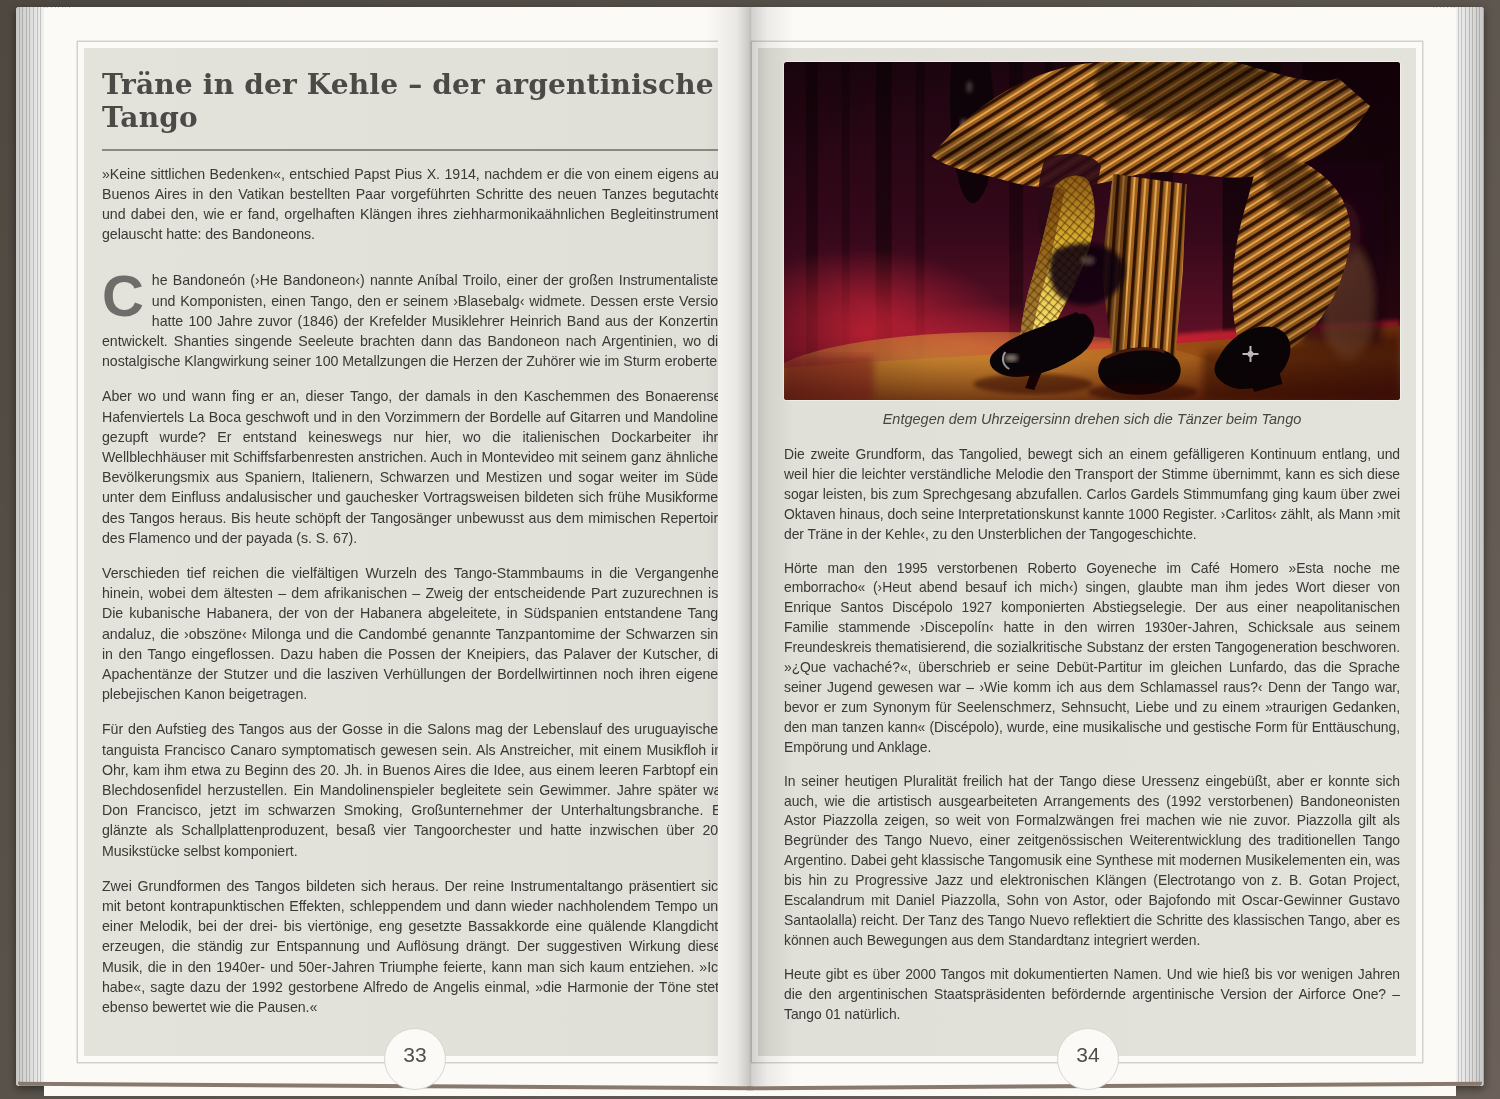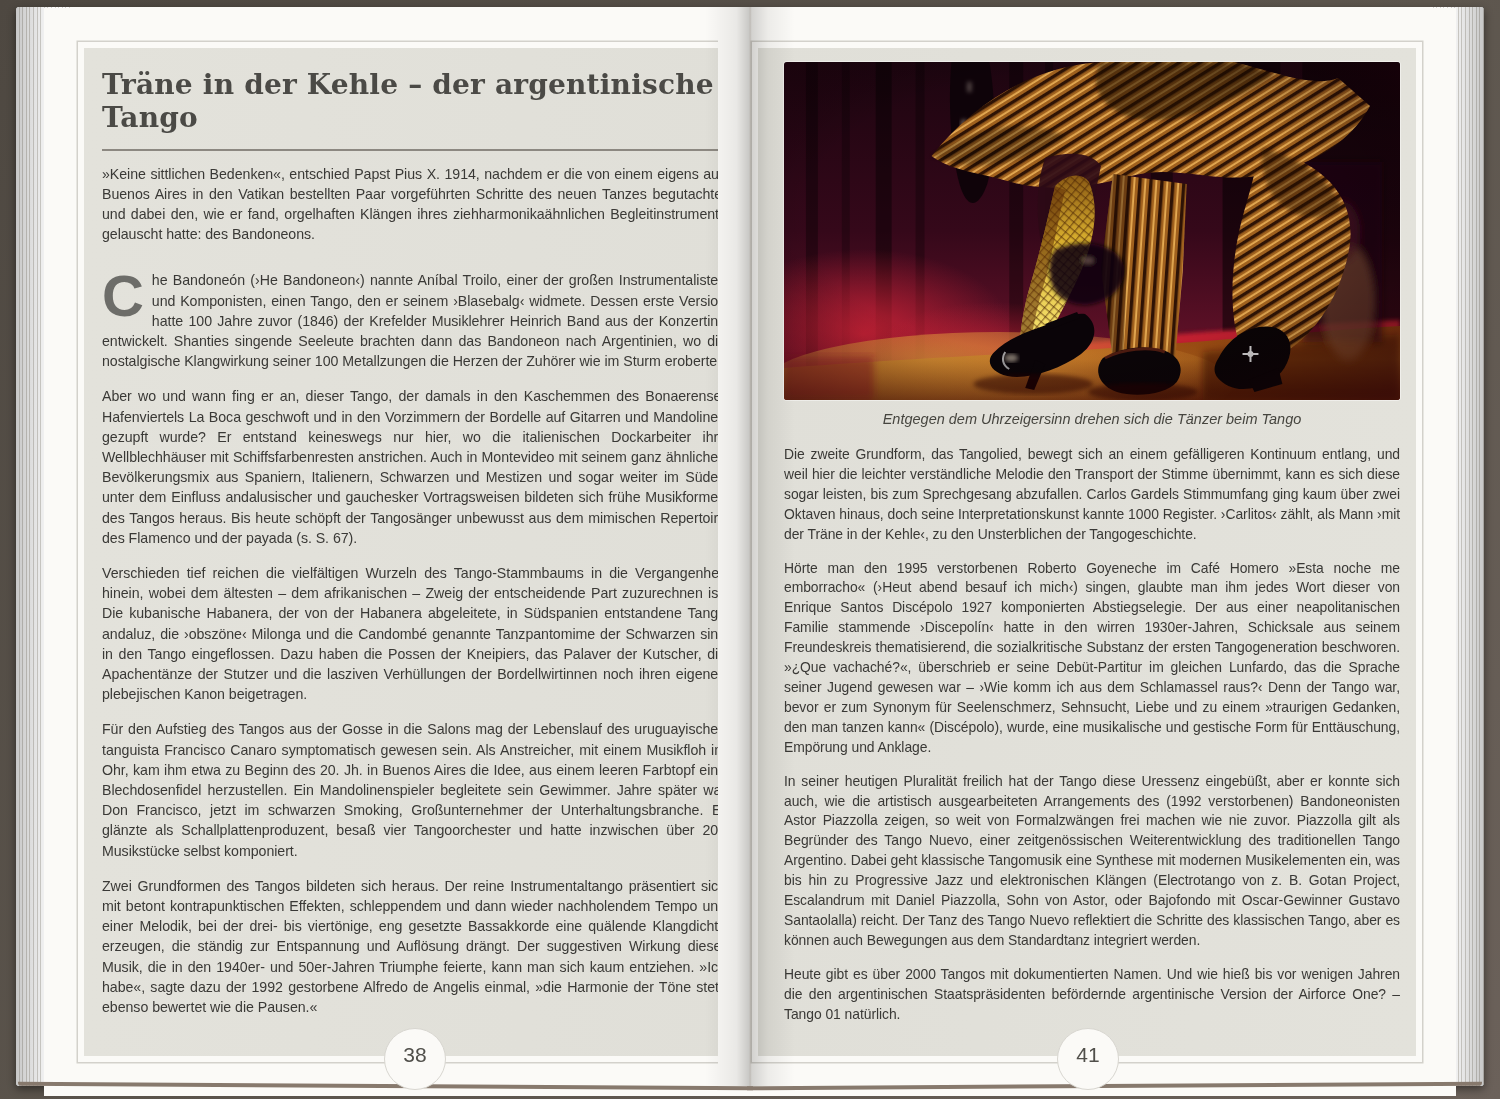--- a/index.html
+++ b/index.html
@@ -63,21 +63,21 @@
       <h1 class="title">Träne in der Kehle – der argentinische Tango</h1>
       <div class="rule"></div>
       <p class="body-p intro">»Keine sittlichen Bedenken«, entschied Papst Pius X. 1914, nachdem er die von einem eigens aus Buenos Aires in den Vatikan bestellten Paar vorgeführten Schritte des neuen Tanzes begutachtet und dabei den, wie er fand, orgelhaften Klängen ihres ziehharmonikaähnlichen Begleitinstruments gelauscht hatte: des Bandoneons.</p>
       <p class="body-p"><span class="dropcap">C</span><span>he Bandoneón (›He Bandoneon‹) nannte Aníbal Troilo, einer der großen Instrumentalisten und Komponisten, einen Tango, den er seinem ›Blasebalg‹ widmete. Dessen erste Version hatte 100 Jahre zuvor (1846) der Krefelder Musiklehrer Heinrich Band aus der Konzertina entwickelt. Shanties singende Seeleute brachten dann das Bandoneon nach Argentinien, wo die nostalgische Klangwirkung seiner 100 Metallzungen die Herzen der Zuhörer wie im Sturm eroberte.</span></p>
       <p class="body-p"><span>Aber wo und wann fing er an, dieser Tango, der damals in den Kaschemmen des Bonaerenser Hafenviertels La Boca geschwoft und in den Vorzimmern der Bordelle auf Gitarren und Mandolinen gezupft wurde? Er entstand keineswegs nur hier, wo die italienischen Dockarbeiter ihre Wellblechhäuser mit Schiffsfarbenresten anstrichen. Auch in Montevideo mit seinem ganz ähnlichen Bevölkerungsmix aus Spaniern, Italienern, Schwarzen und Mestizen und sogar weiter im Süden unter dem Einfluss andalusischer und gauchesker Vortragsweisen bildeten sich frühe Musikformen des Tangos heraus. Bis heute schöpft der Tangosänger unbewusst aus dem mimischen Repertoire des Flamenco und der </span><span class="ital">payada</span><span> (s. S. 67).</span></p>
       <p class="body-p">Verschieden tief reichen die vielfältigen Wurzeln des Tango-Stammbaums in die Vergangenheit hinein, wobei dem ältesten – dem afrikanischen – Zweig der entscheidende Part zuzurechnen ist. Die kubanische Habanera, der von der Habanera abgeleitete, in Südspanien entstandene Tango andaluz, die ›obszöne‹ Milonga und die Candombé genannte Tanzpantomime der Schwarzen sind in den Tango eingeflossen. Dazu haben die Possen der Kneipiers, das Palaver der Kutscher, die Apachentänze der Stutzer und die lasziven Verhüllungen der Bordellwirtinnen noch ihren eigenen plebejischen Kanon beigetragen.</p>
       <p class="body-p"><span>Für den Aufstieg des Tangos aus der Gosse in die Salons mag der Lebenslauf des uruguayischen </span><span class="ital">tanguista</span><span> Francisco Canaro symptomatisch gewesen sein. Als Anstreicher, mit einem Musikfloh im Ohr, kam ihm etwa zu Beginn des 20. Jh. in Buenos Aires die Idee, aus einem leeren Farbtopf eine Blechdosenfidel herzustellen. Ein Mandolinenspieler begleitete sein Gewimmer. Jahre später war Don Francisco, jetzt im schwarzen Smoking, Großunternehmer der Unterhaltungsbranche. Er glänzte als Schallplattenproduzent, besaß vier Tangoorchester und hatte inzwischen über 200 Musikstücke selbst komponiert.</span></p>
       <p class="body-p">Zwei Grundformen des Tangos bildeten sich heraus. Der reine Instrumentaltango präsentiert sich mit betont kontrapunktischen Effekten, schleppendem und dann wieder nachholendem Tempo und einer Melodik, bei der drei- bis viertönige, eng gesetzte Bassakkorde eine quälende Klangdichte erzeugen, die ständig zur Entspannung und Auflösung drängt. Der suggestiven Wirkung dieser Musik, die in den 1940er- und 50er-Jahren Triumphe feierte, kann man sich kaum entziehen. »Ich habe«, sagte dazu der 1992 gestorbene Alfredo de Angelis einmal, »die Harmonie der Töne stets ebenso bewertet wie die Pausen.«</p>
     </div>
     <div class="badge">
-        <span>38</span>
+        <span>33</span>
       </div>
   </section>
 
   <section class="panel panel-right">
     <div class="content">
       <figure>
         <div class="photo">
           <svg viewBox="0 0 618 338" preserveAspectRatio="none" aria-hidden="true">
             <defs>
               <linearGradient id="curt" x1="0" y1="0" x2="0" y2="1">
@@ -215,21 +215,21 @@
           </svg>
         </div>
         <figcaption class="caption">Entgegen dem Uhrzeigersinn drehen sich die Tänzer beim Tango</figcaption>
       </figure>
       <p class="body-p">Die zweite Grundform, das Tangolied, bewegt sich an einem gefälligeren Kontinuum entlang, und weil hier die leichter verständliche Melodie den Transport der Stimme übernimmt, kann es sich diese sogar leisten, bis zum Sprechgesang abzufallen. Carlos Gardels Stimmumfang ging kaum über zwei Oktaven hinaus, doch seine Interpretationskunst kannte 1000 Register. ›Carlitos‹ zählt, als Mann ›mit der Träne in der Kehle‹, zu den Unsterblichen der Tangogeschichte.</p>
       <p class="body-p">Hörte man den 1995 verstorbenen Roberto Goyeneche im Café Homero »Esta noche me emborracho« (›Heut abend besauf ich mich‹) singen, glaubte man ihm jedes Wort dieser von Enrique Santos Discépolo 1927 komponierten Abstiegselegie. Der aus einer neapolitanischen Familie stammende ›Discepolín‹ hatte in den wirren 1930er-Jahren, Schicksale aus seinem Freundeskreis thematisierend, die sozialkritische Substanz der ersten Tangogeneration beschworen. »¿Que vachaché?«, überschrieb er seine Debüt-Partitur im gleichen Lunfardo, das die Sprache seiner Jugend gewesen war – ›Wie komm ich aus dem Schlamassel raus?‹ Denn der Tango war, bevor er zum Synonym für Seelenschmerz, Sehnsucht, Liebe und zu einem »traurigen Gedanken, den man tanzen kann« (Discépolo), wurde, eine musikalische und gestische Form für Enttäuschung, Empörung und Anklage.</p>
       <p class="body-p">In seiner heutigen Pluralität freilich hat der Tango diese Uressenz eingebüßt, aber er konnte sich auch, wie die artistisch ausgearbeiteten Arrangements des (1992 verstorbenen) Bandoneonisten Astor Piazzolla zeigen, so weit von Formalzwängen frei machen wie nie zuvor. Piazzolla gilt als Begründer des Tango Nuevo, einer zeitgenössischen Weiterentwicklung des traditionellen Tango Argentino. Dabei geht klassische Tangomusik eine Synthese mit modernen Musikelementen ein, was bis hin zu Progressive Jazz und elektronischen Klängen (Electrotango von z. B. Gotan Project, Escalandrum mit Daniel Piazzolla, Sohn von Astor, oder Bajofondo mit Oscar-Gewinner Gustavo Santaolalla) reicht. Der Tanz des Tango Nuevo reflektiert die Schritte des klassischen Tango, aber es können auch Bewegungen aus dem Standardtanz integriert werden.</p>
       <p class="body-p">Heute gibt es über 2000 Tangos mit dokumentierten Namen. Und wie hieß bis vor wenigen Jahren die den argentinischen Staatspräsidenten befördernde argentinische Version der Airforce One? – Tango 01 natürlich.</p>
     </div>
     <div class="badge">
-        <span>41</span>
+        <span>34</span>
       </div>
   </section>
 
   <div class="gutter"></div>
   <div class="bottom-edge">
     <div class="be l"></div>
       <div class="be r"></div>
   </div>
 </div>
 

